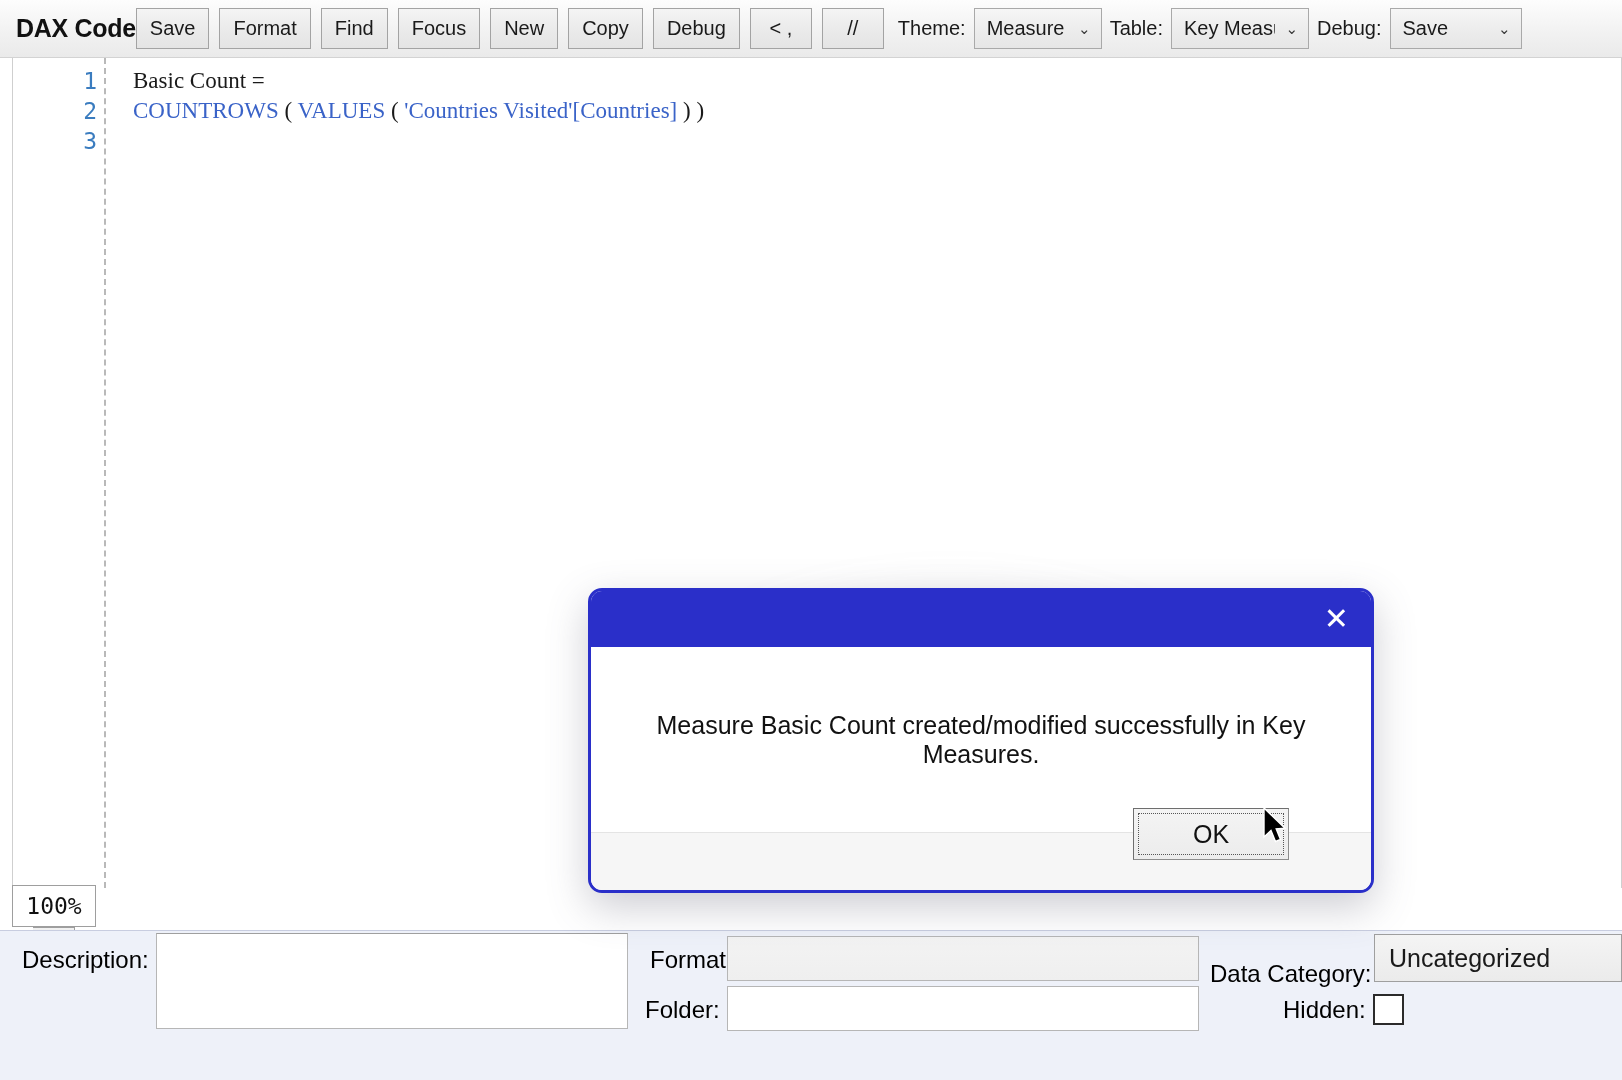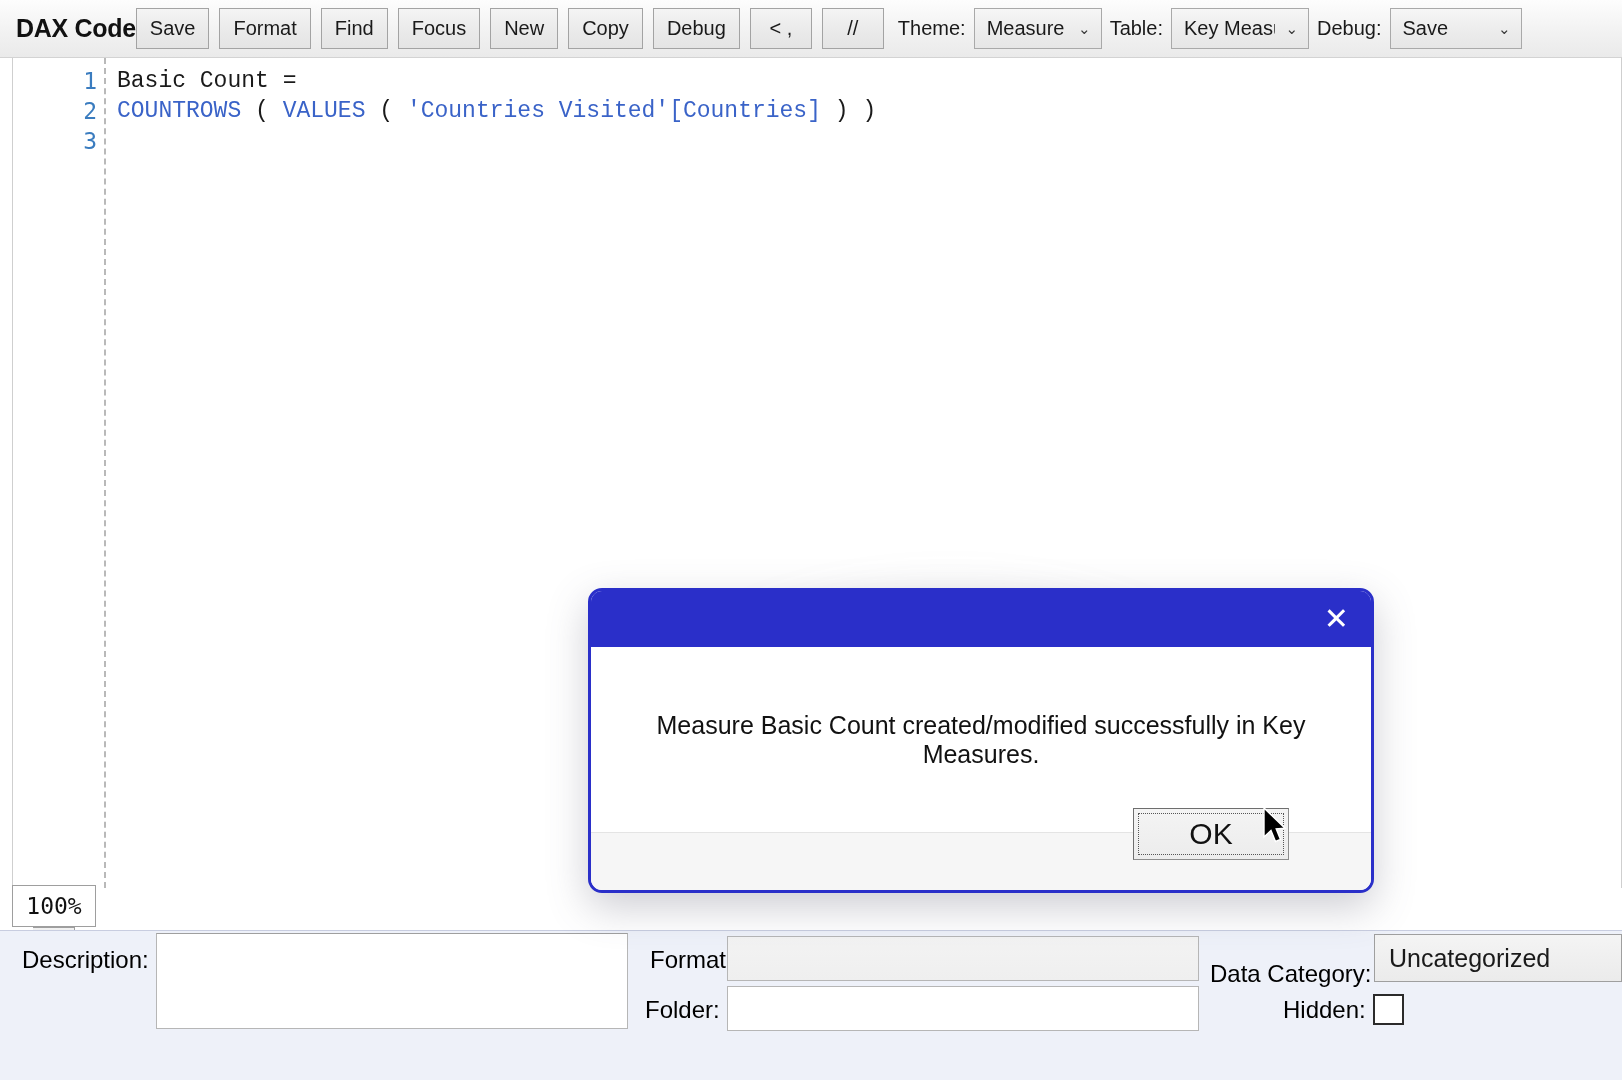--- a/index.html
+++ b/index.html
@@ -85,22 +85,22 @@
   #line-numbers {
     position: absolute; left: 0; top: 8px;
     width: 84px;
     text-align: right;
     font-family: "DejaVu Sans Mono", monospace;
     font-size: 23px;
     color: #3a7cbf;
     line-height: 30px;
   }
   #code-lines {
-    position: absolute; left: 104px; top: 8px; right: 4px;
-    font-family: Liberation Mono, monospace;
+    position: absolute; left: 120px; top: 8px; right: 4px;
+    font-family: Liberation Serif, serif;
     font-size: 23px;
     line-height: 30px;
     white-space: pre;
     color: #1a1a1a;
   }
   .tok-plain { color: #1a1a1a; }
   .tok-fn { color: #3a63c8; }
   .tok-ref { color: #3a63c8; }
   .tok-punc { color: #1a1a1a; }
 
@@ -244,21 +244,21 @@
   }
   #ok-button {
     position: absolute;
     right: 82px; bottom: 30px;
     width: 156px; height: 52px;
     background: linear-gradient(#f4f4f4, #ececec);
     border: 1px solid #6e6e6e;
     border-right-color: #8c8c8c;
     border-bottom-color: #8c8c8c;
     display: flex; align-items: center; justify-content: center;
-    font-size: 30px; color: #111;
+    font-size: 25px; color: #111;
   }
   #ok-focus {
     position: absolute;
     left: 4px; top: 4px; right: 4px; bottom: 4px;
     border: 1px dotted #555;
     pointer-events: none;
   }
   
   #cursor {
     position: absolute;

